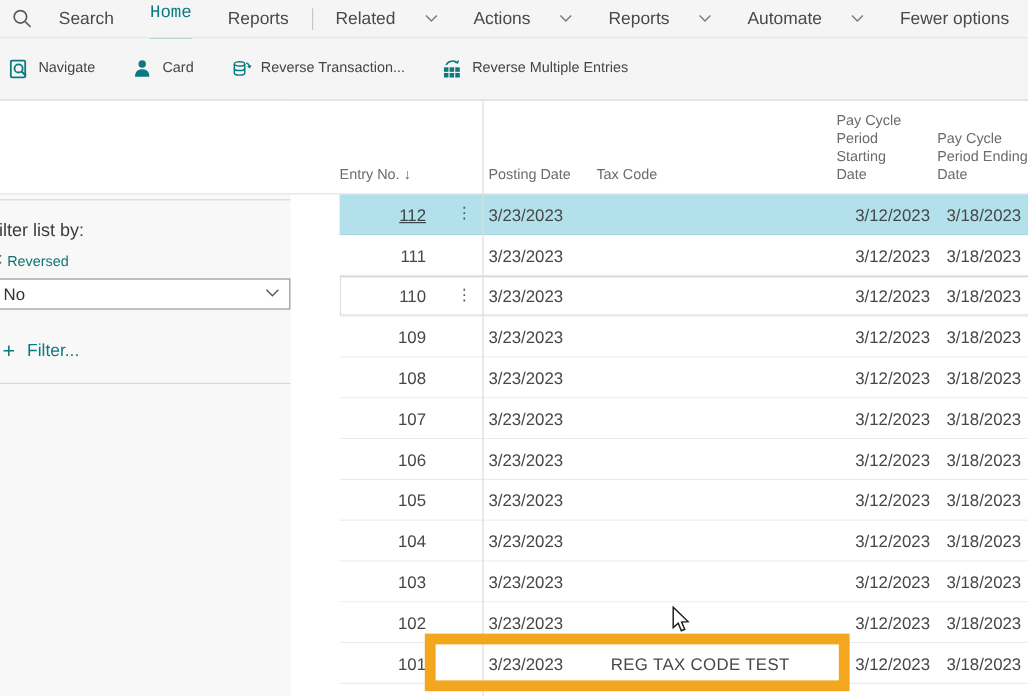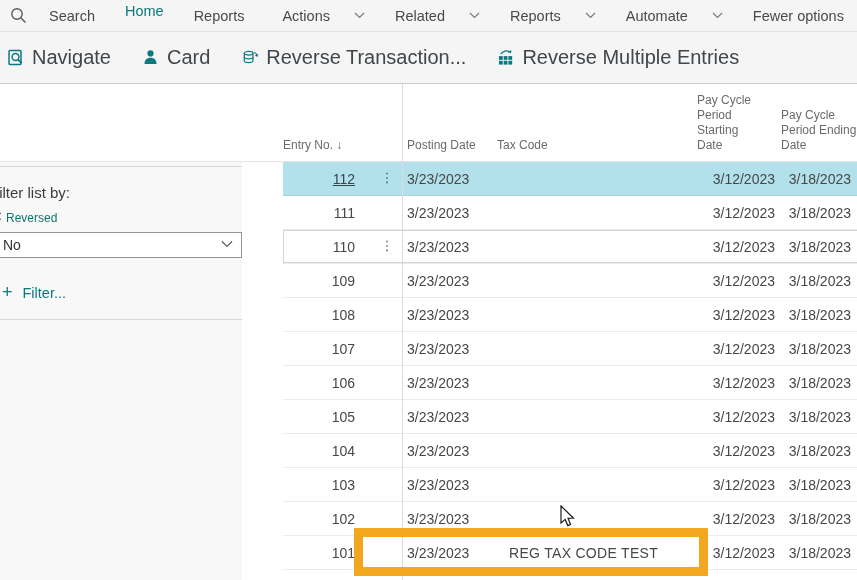--- a/index.html
+++ b/index.html
@@ -7,30 +7,30 @@
     font-family:"Liberation Sans", sans-serif; }
   #app { position:relative; width:857px; height:580px; background:#fff; }
 
   
   .menu-bar { position:absolute; left:0; top:0; width:857px; height:32px;
     background:#f5f5f5; border-bottom:1px solid #e2e2e2;
     display:flex; align-items:center; }
   .menu-item { display:flex; align-items:center; gap:22px; padding:0 15px;
     height:100%; font-size:14.5px; color:#494949; cursor:pointer; white-space:nowrap; }
   .menu-item.active { color:#0b7a80; position:relative; }
-  .menu-item.active .mi-label { border-bottom:2px solid #0b7a80; padding-bottom:13px; margin-bottom:-5px; }
+  .menu-item.active .mi-label { border-bottom:2px solid #0b7a80; padding-bottom:13px; margin-bottom:-5px;font-family:Liberation Mono, monospace; }
   .menu-divider { width:1px; height:18px; background:#c6c6c6; margin:0 4px; }
   .chev { display:inline-block; margin-left:2px; }
   .search-ic { margin-left:-5px; }
 
   
   .action-bar { position:absolute; left:0; top:32px; width:857px; height:52px;
     background:#f5f5f5; border-bottom:1px solid #cdcdcd;
     display:flex; align-items:center; padding-left:8px; }
-  .act-btn { display:flex; align-items:center; gap:7px; font-size:20px;
+  .act-btn { display:flex; align-items:flex-start; gap:7px; font-size:12px;
     color:#40464a; margin-right:32px; cursor:pointer; white-space:nowrap; }
   .act-btn .aicon { display:inline-flex; width:17px; height:17px; }
 
   
   .content { position:absolute; left:0; top:84px; width:857px; height:496px; background:#fff; }
 
   
   .filter-panel { position:absolute; left:0; top:0; width:242px; height:496px;
     background:#f8f8f8; }
   .fp-title { position:absolute; left:-10px; top:20px; font-size:15.5px; font-weight:bold; color:#333; }
@@ -102,29 +102,29 @@
         <span class="mi-label">Search</span>
       </div>
       <div class="menu-item active">
         <span class="mi-label">Home</span>
       </div>
       <div class="menu-item">
         <span class="mi-label">Reports</span>
       </div>
       <div class="menu-divider"></div>
       <div class="menu-item">
-        <span class="mi-label">Actions</span>
+        <span class="mi-label">Related</span>
         <span class="chev">
           <svg width="11" height="7" viewBox="0 0 11 7">
             <path d="M1 1 L5.5 5.5 L10 1" stroke="#7a7a7a" stroke-width="1.2" fill="none"></path>
           </svg>
         </span>
       </div>
       <div class="menu-item">
-        <span class="mi-label">Related</span>
+        <span class="mi-label">Actions</span>
         <span class="chev">
           <svg width="11" height="7" viewBox="0 0 11 7">
             <path d="M1 1 L5.5 5.5 L10 1" stroke="#7a7a7a" stroke-width="1.2" fill="none"></path>
           </svg>
         </span>
       </div>
       <div class="menu-item">
         <span class="mi-label">Reports</span>
         <span class="chev">
           <svg width="11" height="7" viewBox="0 0 11 7">

